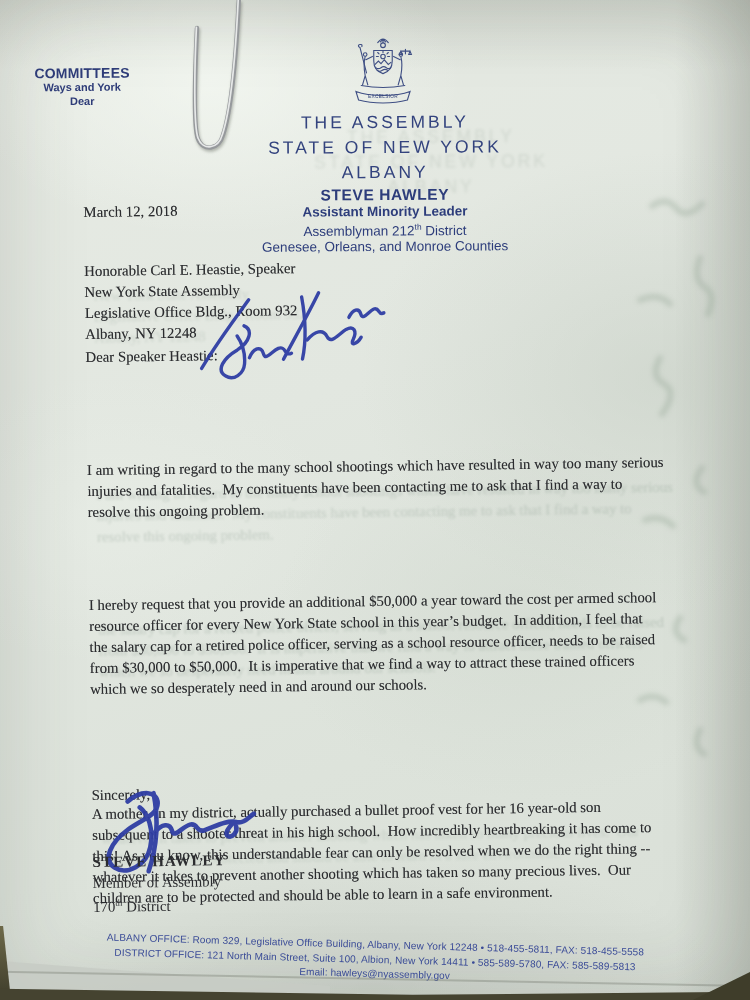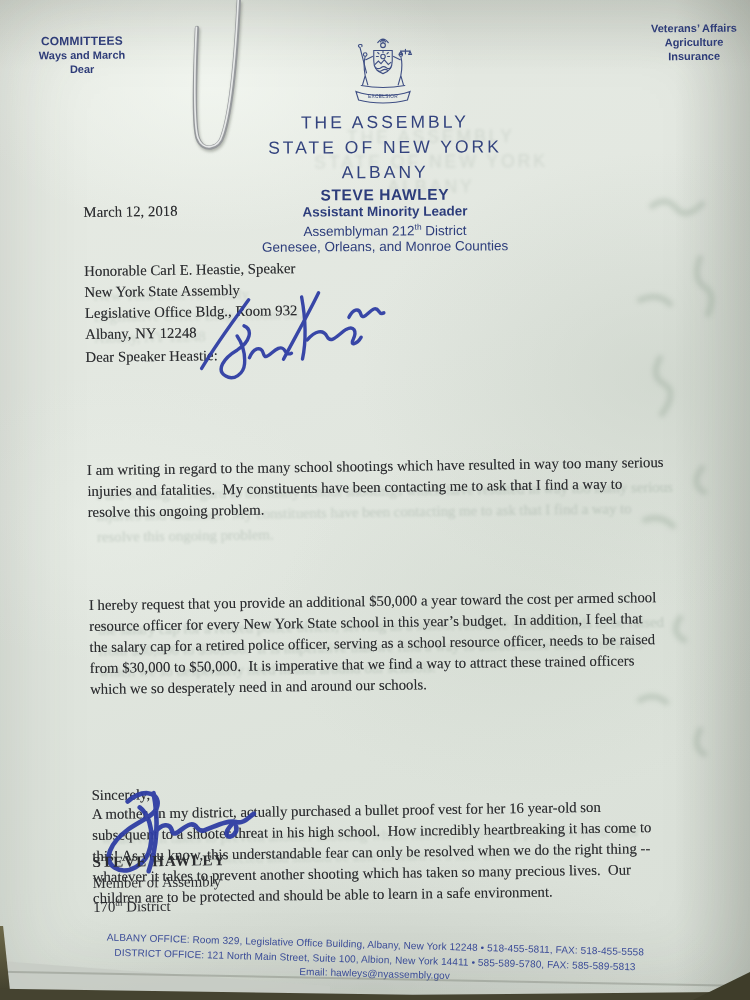--- a/index.html
+++ b/index.html
@@ -16,21 +16,21 @@
       radial-gradient(ellipse 420px 300px at 70% 62%, rgba(205,213,203,.45) 0%, rgba(205,213,203,0) 60%),
       radial-gradient(ellipse 380px 240px at 15% 52%, rgba(233,238,231,.6) 0%, rgba(233,238,231,0) 60%),
       radial-gradient(ellipse 500px 200px at 50% 99%, rgba(190,196,188,.5) 0%, rgba(190,196,188,0) 70%),
       linear-gradient(to bottom, rgba(120,126,112,.16) 0%, rgba(120,126,112,0) 7%),
       linear-gradient(to left, rgba(96,102,90,.20) 0%, rgba(96,102,90,0) 10%),
       linear-gradient(160deg, #e7ebe4 0%, #e2e7e0 40%, #dde3db 70%, #d9dfd7 100%);
     box-shadow: inset 0 0 90px rgba(55,60,48,.18);
   }
   
   .committees{position:absolute;text-align:center;color:#2e3c78;font-weight:bold;}
-  .committees .t{font-size:12px;line-height:14px;letter-spacing:.2px;}
+  .committees .t{font-size:14px;line-height:14px;letter-spacing:.2px;margin-top:32px;}
   .committees .i{font-size:11px;line-height:14px;}
   .c-left{left:22px;top:34px;width:120px;transform:rotate(-.4deg);}
   .c-right{left:638px;top:21px;width:112px;transform:rotate(-.4deg);font-size:11px;}
   .org{position:absolute;left:175px;top:110px;width:420px;text-align:center;color:#33437e;
        font-size:17.5px;letter-spacing:3px;line-height:25px;transform:rotate(-.35deg);}
   .org .ghost-org{position:absolute;left:46px;top:15px;width:420px;color:#5f7263;opacity:.15;filter:blur(1.4px);}
   .member{position:absolute;left:175px;top:186px;width:420px;text-align:center;color:#2d3d7b;transform:rotate(-.35deg);}
   .member .n{font-size:15.5px;font-weight:bold;letter-spacing:.6px;line-height:18px;}
   .member .l2{font-size:13.5px;font-weight:bold;line-height:16px;}
   .member .l3,.member .l4{font-size:13.5px;line-height:15px;}
@@ -68,29 +68,24 @@
       clip-path:polygon(100% 0,100% 100%,8% 100%);}
 </style>
 </head>
 <body>
 
 <div class="photo">
   <div class="paper"></div>
 
   <div class="committees c-left">
     <div class="t">COMMITTEES</div>
-    <div class="i">Ways and March</div>
+    <div class="i">Ways and York</div>
     <div class="i">Dear</div>
   </div>
 
-  <div class="committees c-right">
-    <div class="i">Veterans’ Affairs</div>
-    <div class="i">Agriculture</div>
-    <div class="i">Insurance</div>
-  </div>
 
   <svg class="svg-abs" style="left:350px;top:33px;width:66px;height:72px;" viewBox="0 0 100 104">
     <g fill="none" stroke="#31427c" stroke-width="1.7" stroke-linecap="round" opacity=".92">
 
       <circle cx="50" cy="16" r="3.6"></circle>
       <path d="M42,12 Q50,1 58,12 M46,11 L50,7 L54,11 M50,7 L50,12"></path>
 
       <path d="M36,24 h28 v16 c0,11 -7,17 -14,19 c-7,-2 -14,-8 -14,-19 Z"></path>
       <circle cx="50" cy="33" r="3.4"></circle>
       <path d="M50,27 v-2 M44,29 l-2,-2 M56,29 l2,-2 M43,33 h-3 M57,33 h3"></path>

